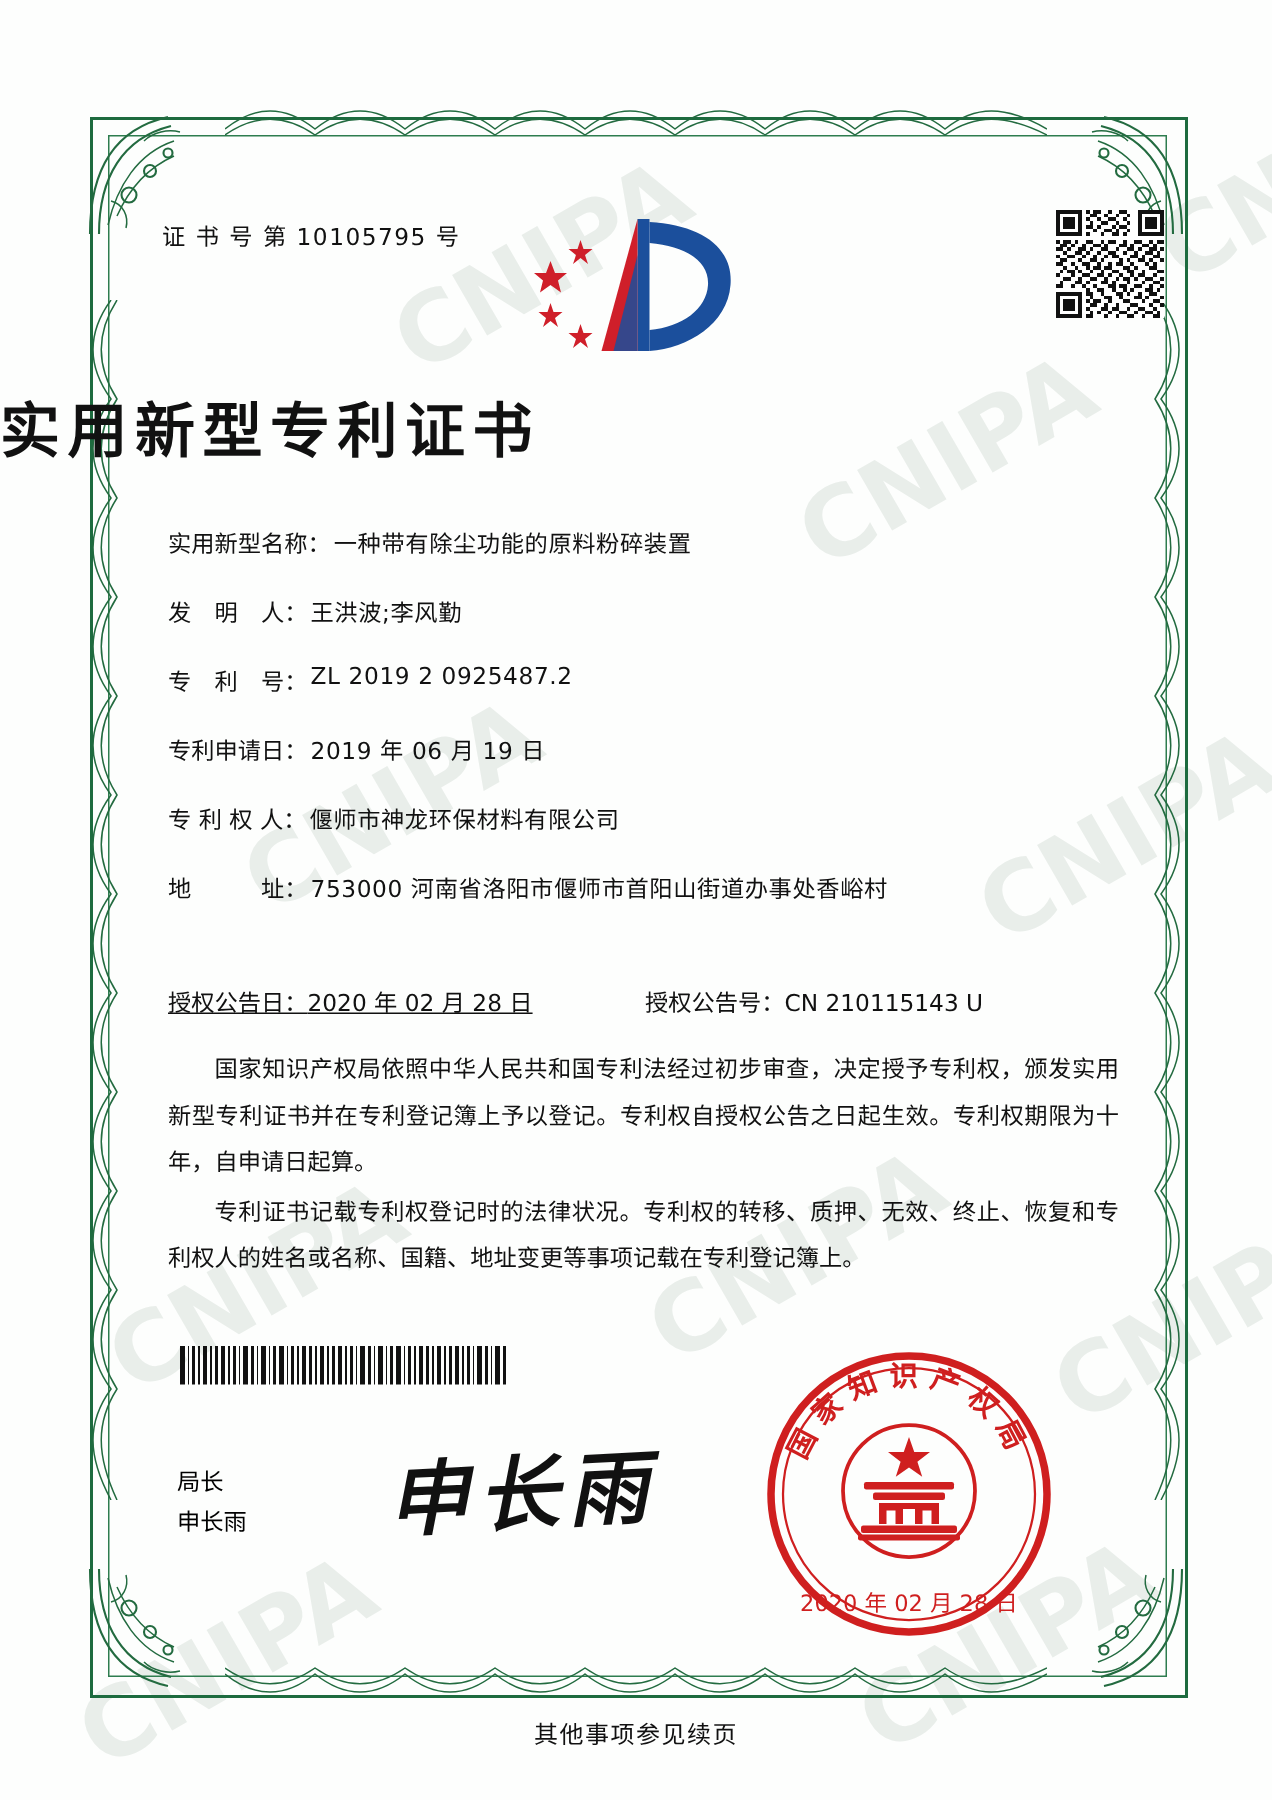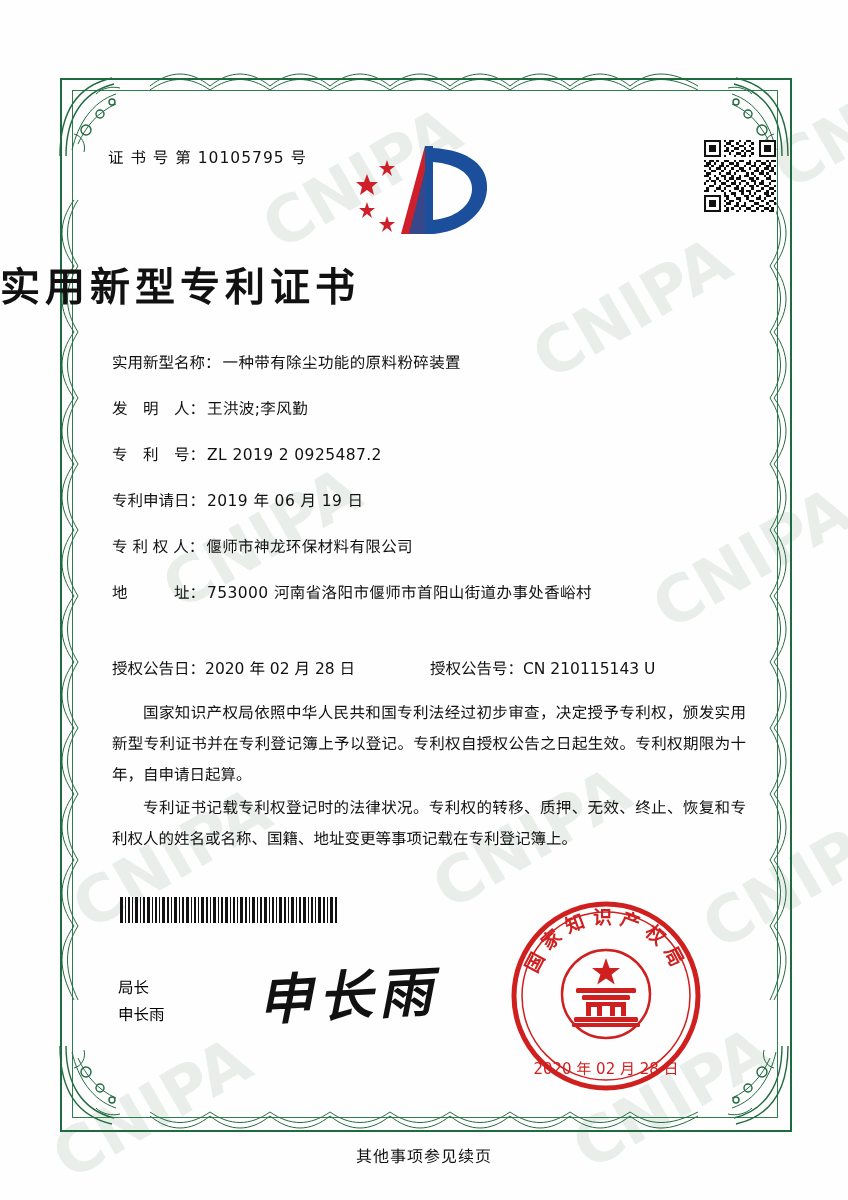--- a/index.html
+++ b/index.html
@@ -141,21 +141,21 @@
   }
 
   .fields {
     position: absolute;
     left: 112px;
     top: 350px;
     width: 620px;
   }
   .field {
     display: flex;
-    align-items: flex-end;
+    align-items: flex-start;
     margin-bottom: 24px;
     font-size: 15.5px;
     color: #111;
   }
   .field-label {
     white-space: pre;
     flex: 0 0 auto;
   }
   .field-value {
     margin-left: 2px;
@@ -164,21 +164,21 @@
 
   .grant-row {
     position: absolute;
     left: 112px;
     top: 656px;
     width: 650px;
     display: flex;
     font-size: 15.5px;
     color: #111;
   }
-  .grant-row .g1 { width: 318px; }
+  .grant-row .g1 { width: 318px; text-decoration: underline; }
   .grant-row .g2 { }
 
   .paragraphs {
     position: absolute;
     left: 112px;
     top: 698px;
     width: 638px;
     font-size: 15.5px;
     line-height: 31px;
     color: #111;

